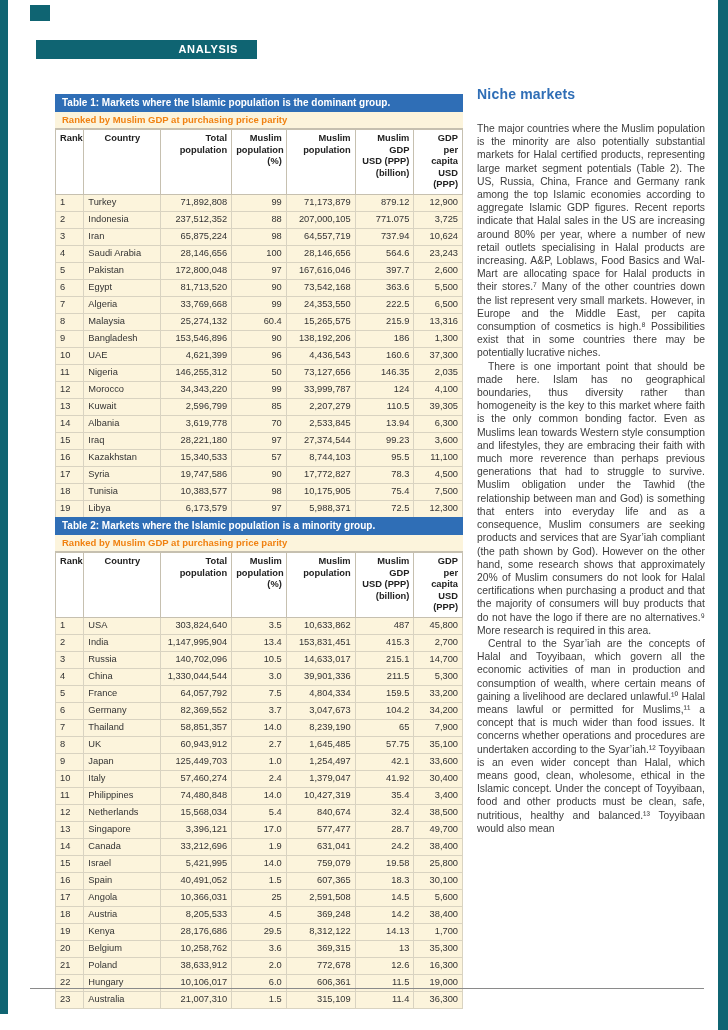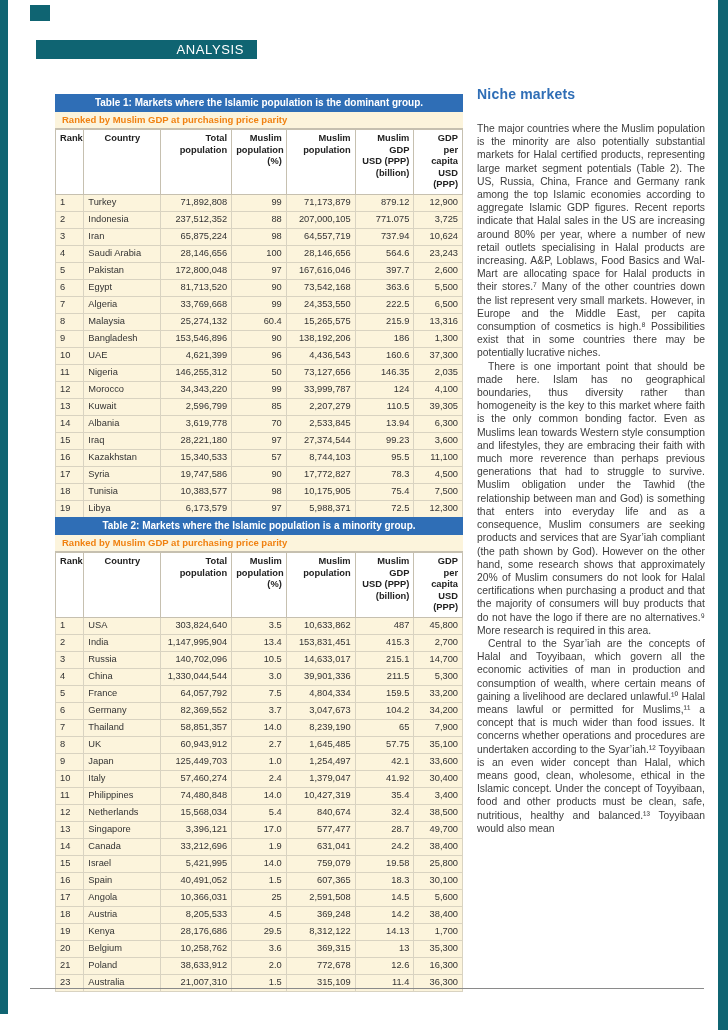--- a/index.html
+++ b/index.html
@@ -6,28 +6,28 @@
   html,body { width:728px; height:1030px; background:#ffffff; }
   body { position:relative; font-family:"Liberation Sans", sans-serif; overflow:hidden; }
 
   .page { position:absolute; inset:0; }
 
   
   .side-left  { position:absolute; left:0; top:0; width:8px; height:1014px; background:var(--teal); }
   .side-right { position:absolute; right:0; top:0; width:10px; height:1030px; background:var(--teal); }
   .corner     { position:absolute; left:30px; top:5px; width:20px; height:16px; background:var(--teal); }
   .analysis   { position:absolute; left:36px; top:40px; width:221px; height:19px; background:var(--teal);
-                color:#fff; font-weight:normal; font-size:13px; line-height:19px; letter-spacing:.6px;
-                text-align:right; padding-right:13px; }
+                color:#fff; font-weight:bold; font-size:11px; line-height:19px; letter-spacing:.6px;
+                text-align:right; padding-right:19px; }
 
   
   .tablebox { position:absolute; left:55px; width:408px; }
   .t1 { top:94px; }
   .t2 { top:517px; }
-  .tbl-title { background:var(--blue); color:#fff; font-weight:bold; font-size:10px; padding:3px 7px 4px;text-align:center; }
+  .tbl-title { background:var(--blue); color:#fff; font-weight:bold; font-size:10px; padding:3px 7px 4px; }
   .tbl-sub   { background:var(--cream); color:var(--orange); font-weight:bold; font-size:9.5px;
                padding:2px 7px 3px; border-bottom:1px solid #c6c0b0; }
   table.data { width:100%; border-collapse:collapse; table-layout:fixed; }
   table.data th { background:#fff; font-size:9.3px; font-weight:bold; text-align:center; vertical-align:top;
                   padding:3px 4px; white-space:pre-line; line-height:11.5px; border:1px solid #c6c0b0; color:#222; }
   table.data td { background:var(--cream); font-size:9.3px; color:#333; padding:2.5px 4px; line-height:11px;
                   border:1px solid #d9d3c1; overflow:hidden; }
   table.data .num { text-align:right; }
   table.data th:nth-child(1), table.data td:nth-child(1) { width:28px; }
   table.data th:nth-child(2), table.data td:nth-child(2) { width:76px; }
@@ -476,20 +476,29 @@
           <tr>
             <td>21</td>
             <td>Poland</td>
             <td class="num">38,633,912</td>
             <td class="num">2.0</td>
             <td class="num">772,678</td>
             <td class="num">12.6</td>
             <td class="num">16,300</td>
           </tr>
           <tr>
+            <td>22</td>
+            <td>Hungary</td>
+            <td class="num">10,106,017</td>
+            <td class="num">6.0</td>
+            <td class="num">606,361</td>
+            <td class="num">11.5</td>
+            <td class="num">19,000</td>
+          </tr>
+          <tr>
             <td>23</td>
             <td>Australia</td>
             <td class="num">21,007,310</td>
             <td class="num">1.5</td>
             <td class="num">315,109</td>
             <td class="num">11.4</td>
             <td class="num">36,300</td>
           </tr>
         </tbody>
     </table>

